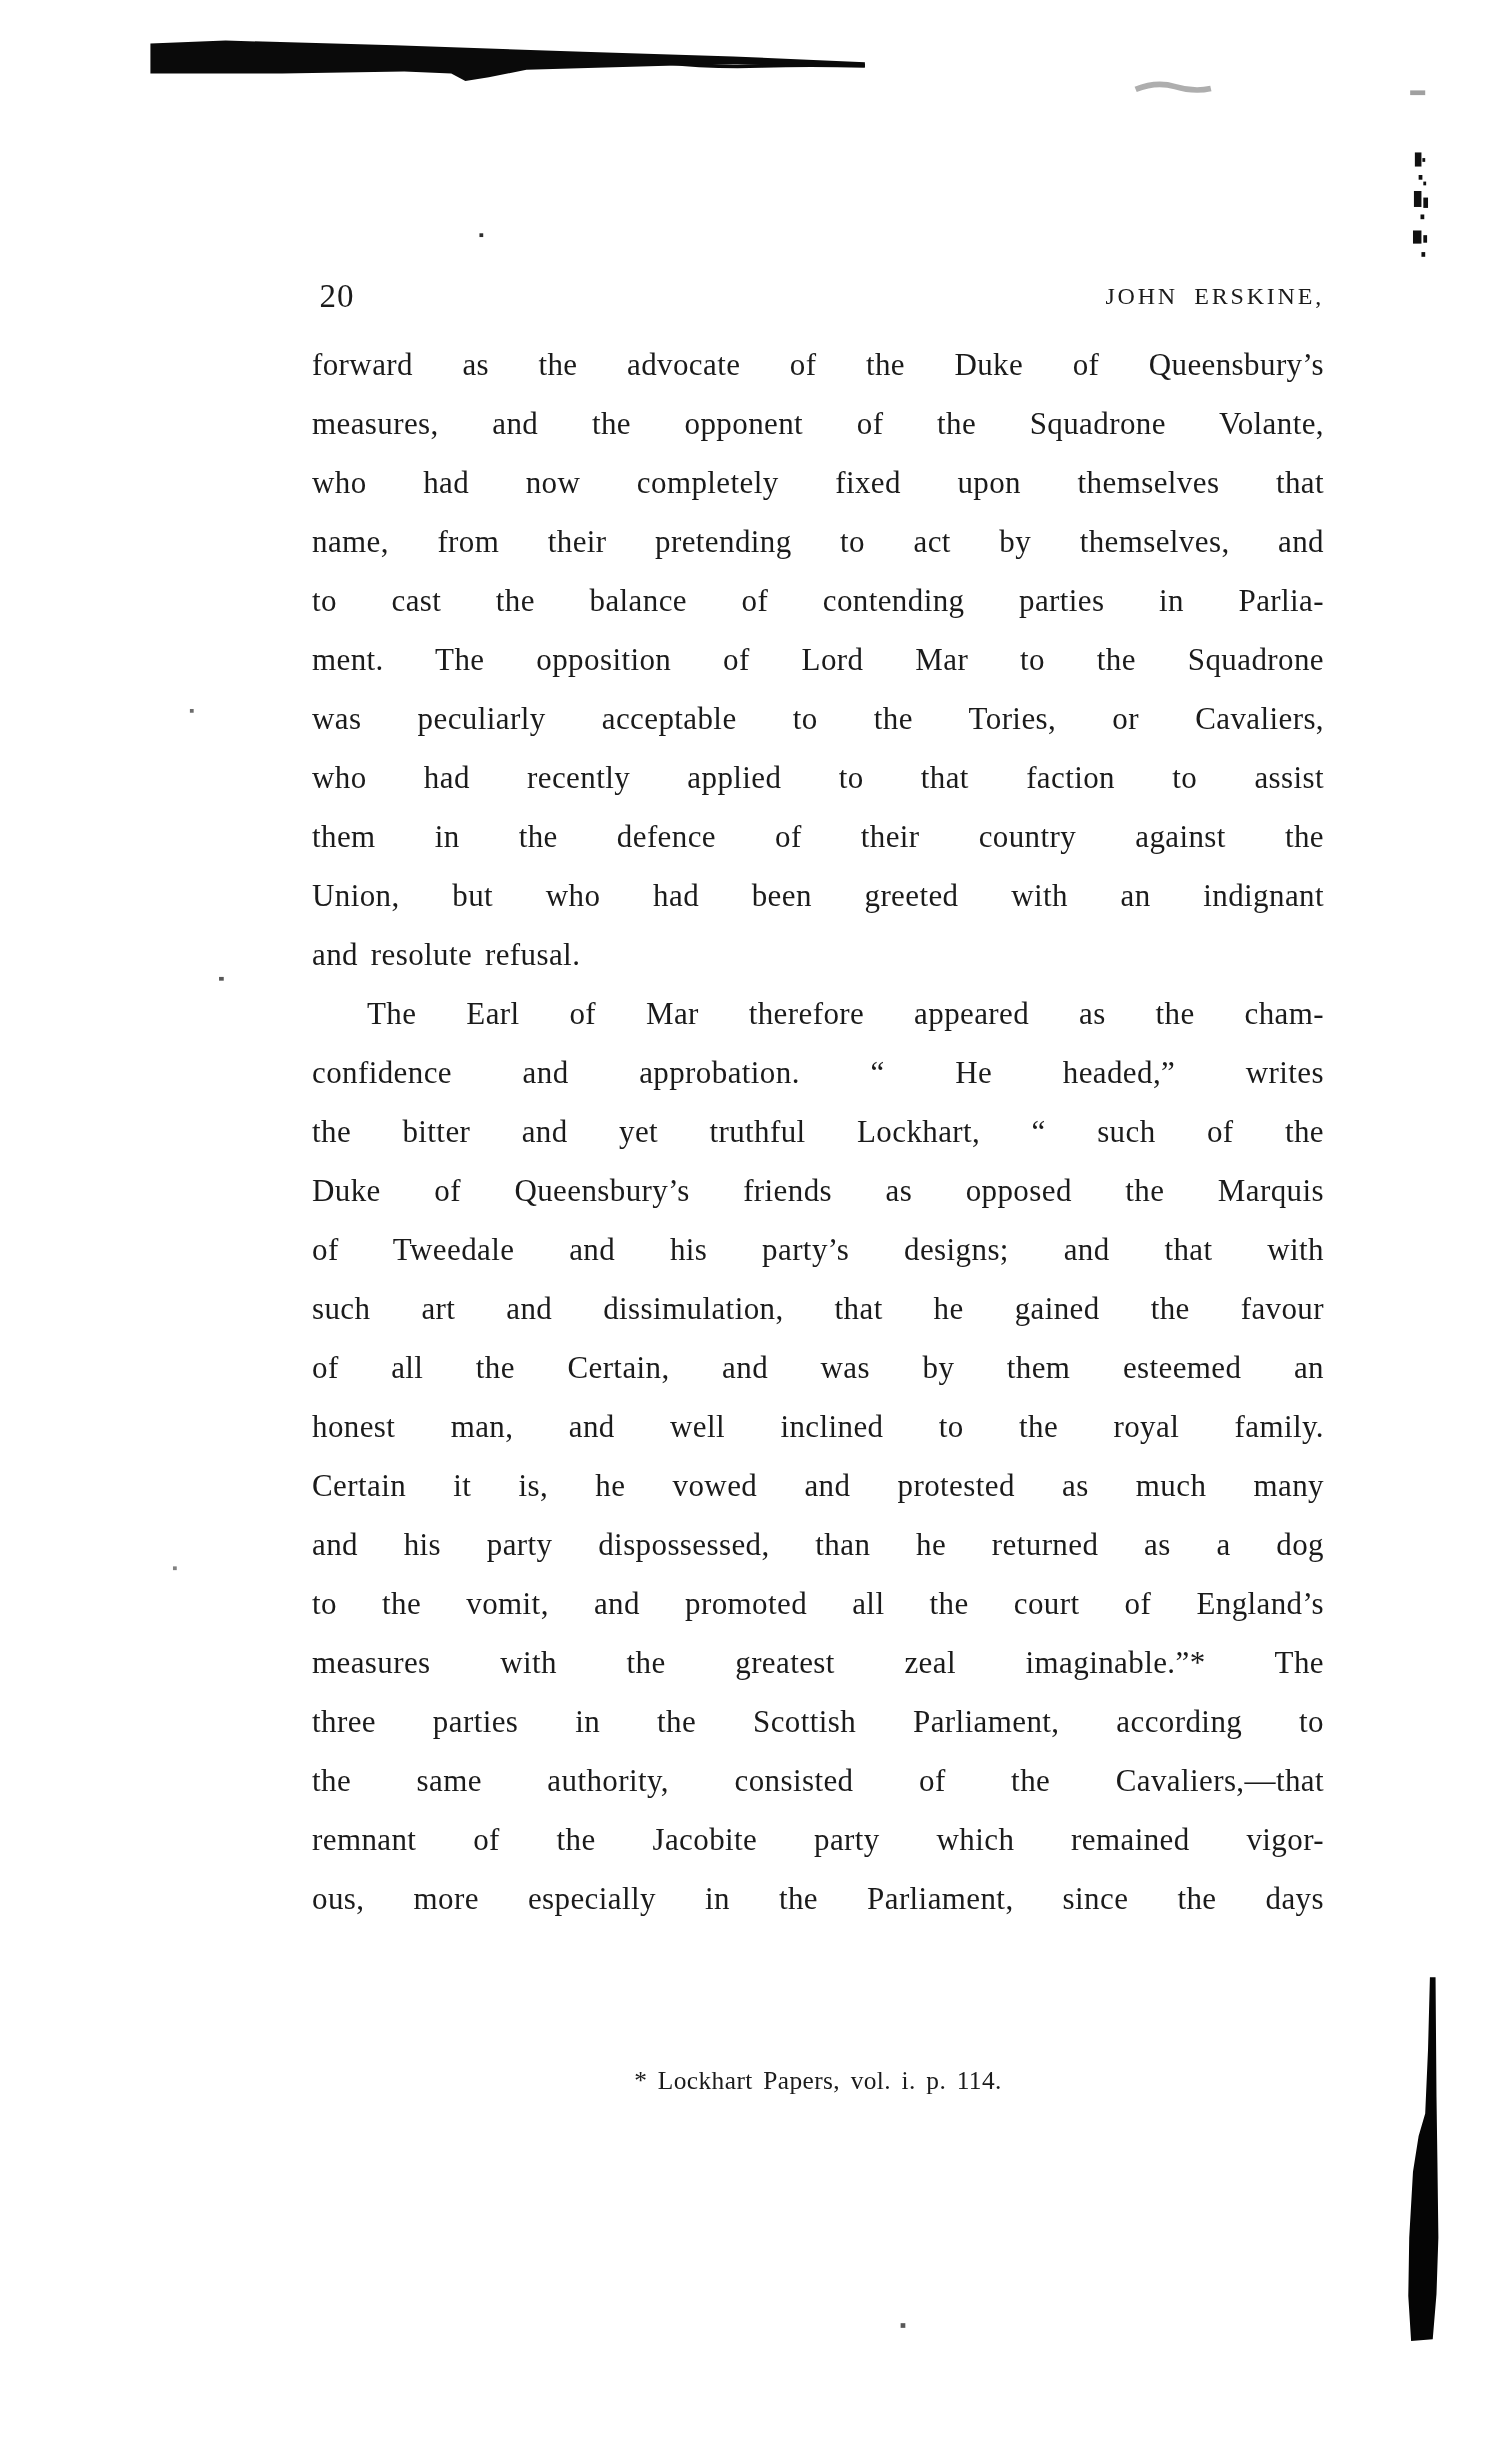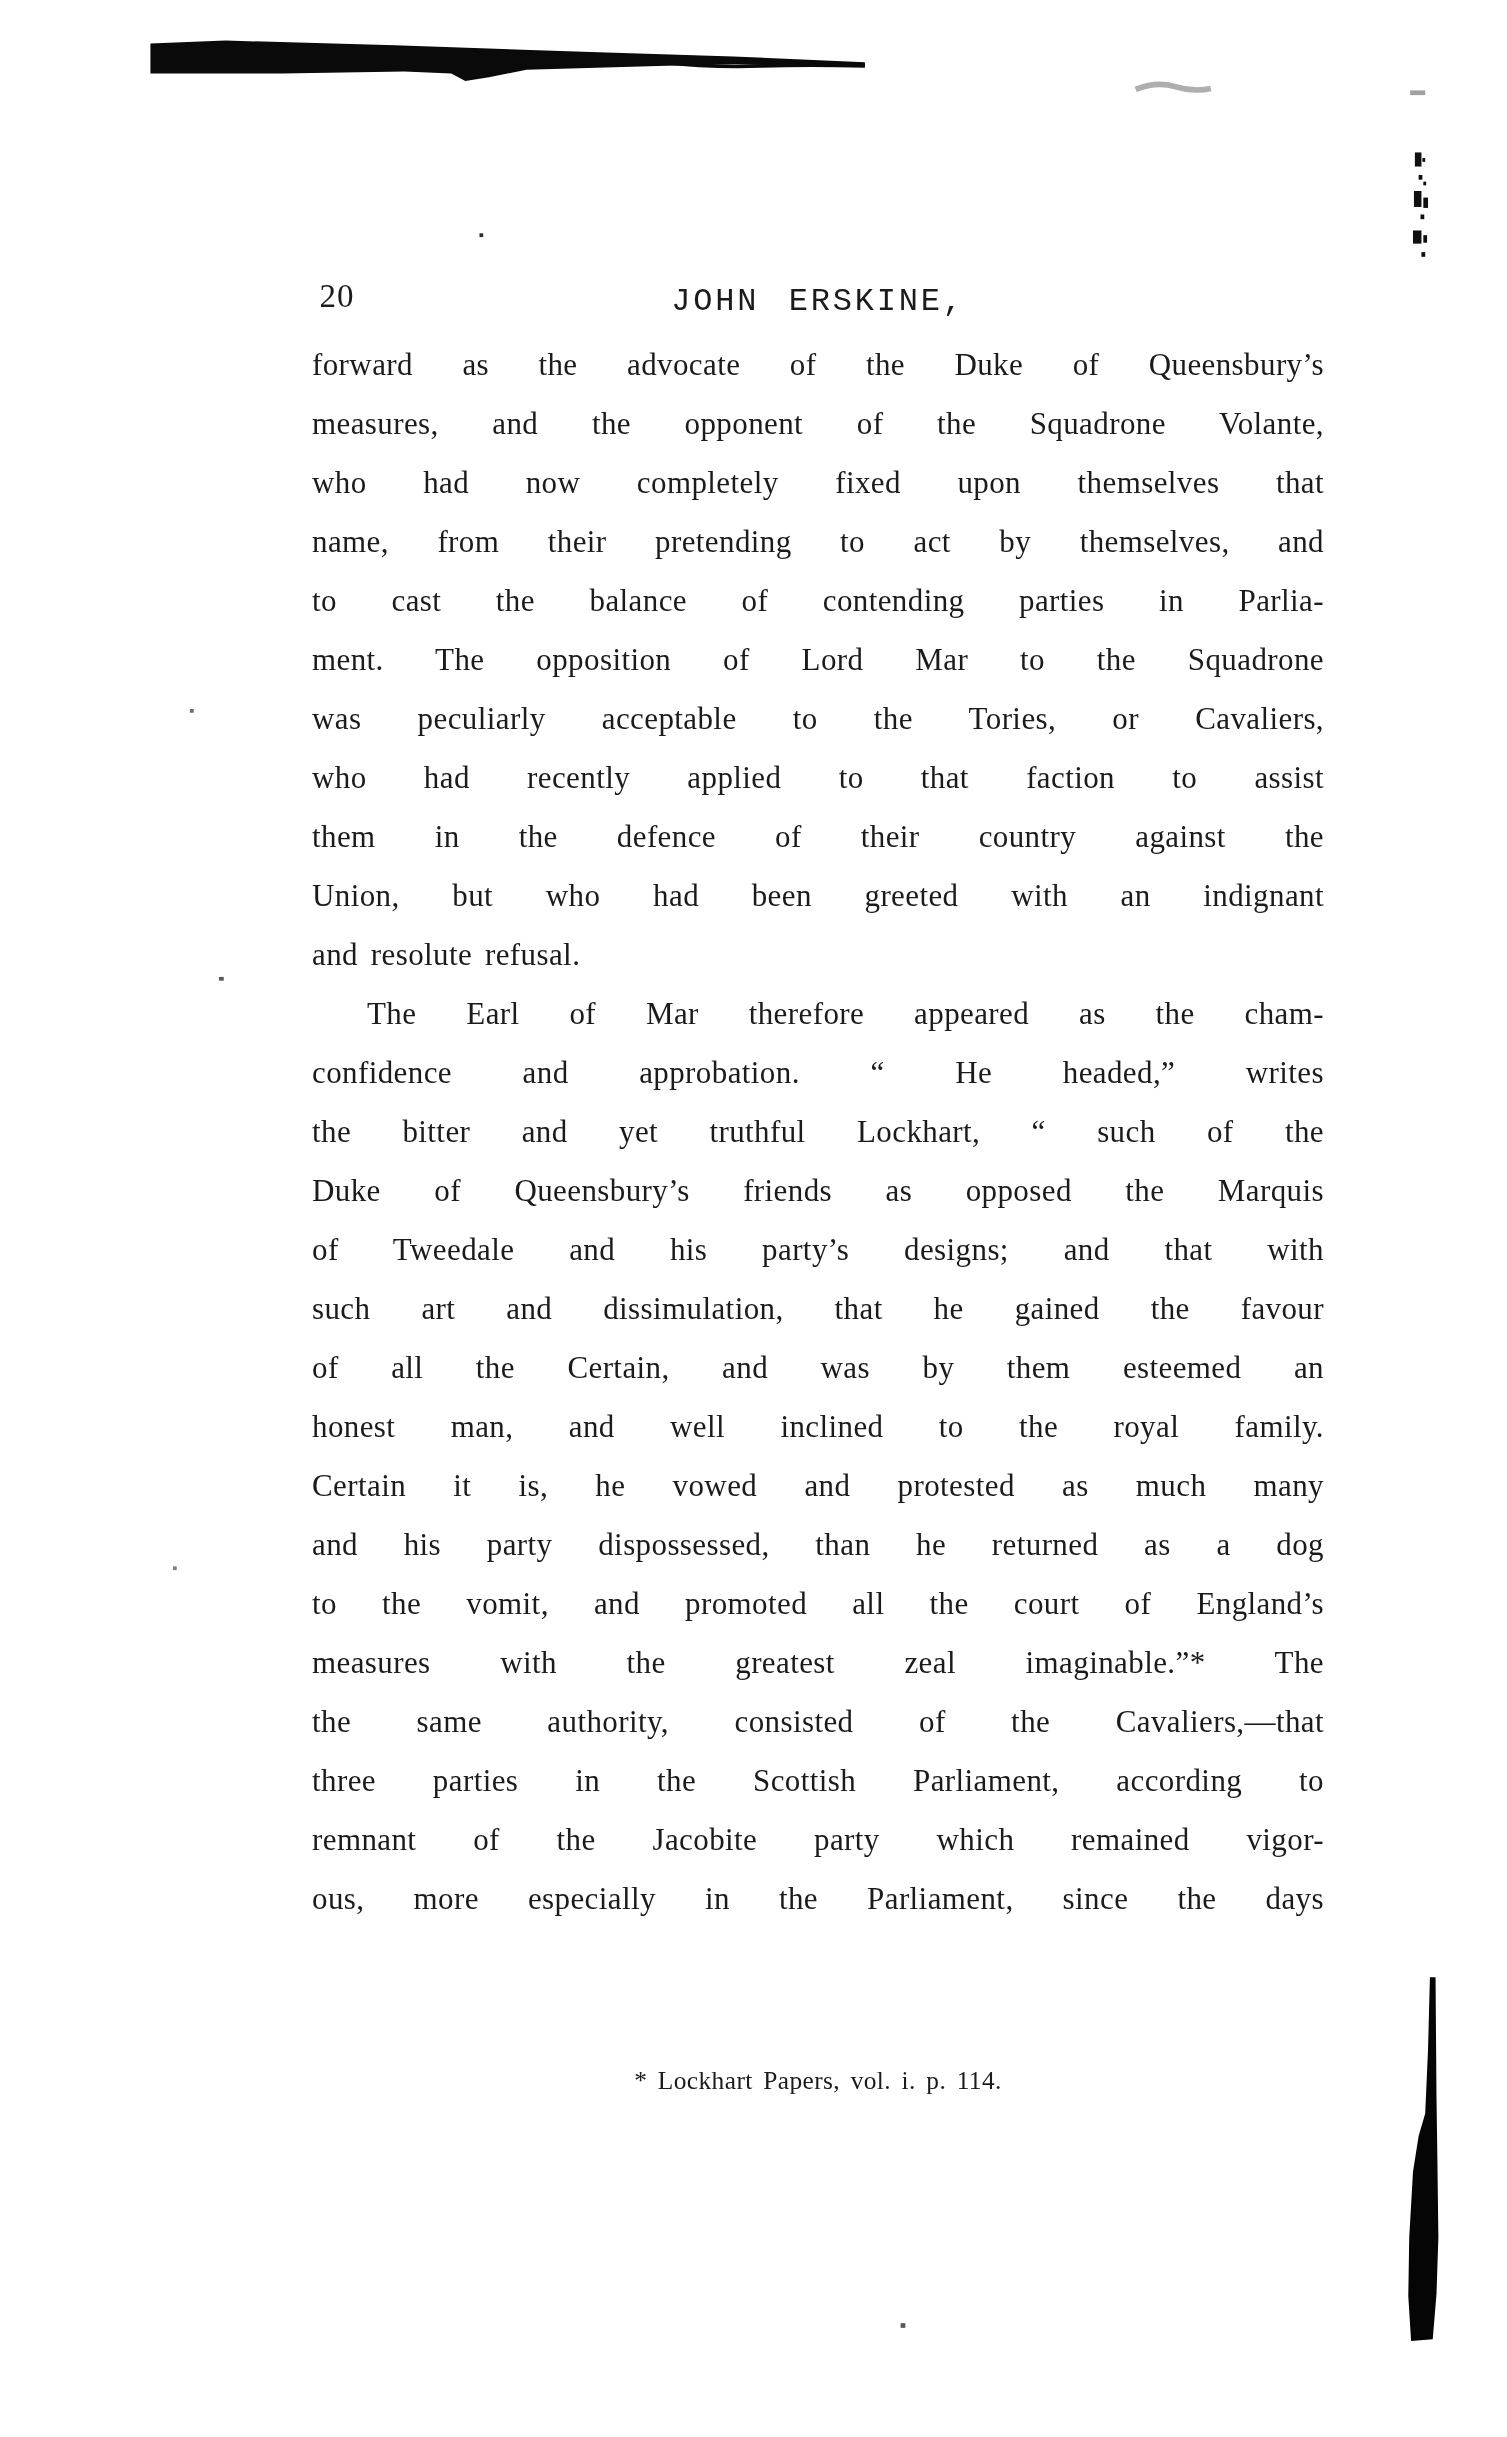--- a/index.html
+++ b/index.html
@@ -6,22 +6,22 @@
   body{
     width:1507px;height:2438px;position:relative;overflow:hidden;
     background:#ffffff;color:#1b1b1b;
     font-family:"Liberation Serif","DejaVu Serif",serif;
   }
   .page{position:absolute;inset:0;}
   
   .header{position:absolute;left:312px;top:278px;width:1012px;height:45px;}
   .page-number{position:absolute;left:7.5px;top:0;font-size:33px;letter-spacing:0.9px;}
   .running-title{
-    position:absolute;left:0;right:0;top:4.7px;text-align:center;
-    font-size:32px;letter-spacing:2.8px;word-spacing:7.5px;font-family:Liberation Mono, monospace;
+    position:absolute;left:0;right:0;top:4.7px;text-align:right;
+    font-size:24px;letter-spacing:2.8px;word-spacing:7.5px;
   }
   
   .body-text{
     position:absolute;left:312px;top:335px;width:1012px;
     font-size:31px;line-height:59px;letter-spacing:0.4px;word-spacing:4.7px;
   }
   .line{text-align:justify;text-align-last:justify;white-space:normal;}
   .line.par-end{text-align-last:left;}
   .line.indent{text-indent:55px;}
   
@@ -58,22 +58,22 @@
       <div class="line">the bitter and yet truthful Lockhart, “ such of the</div>
       <div class="line">Duke of Queensbury’s friends as opposed the Marquis</div>
       <div class="line">of Tweedale and his party’s designs; and that with</div>
       <div class="line">such art and dissimulation, that he gained the favour</div>
       <div class="line">of all the Certain, and was by them esteemed an</div>
       <div class="line">honest man, and well inclined to the royal family.</div>
       <div class="line">Certain it is, he vowed and protested as much many</div>
       <div class="line">and his party dispossessed, than he returned as a dog</div>
       <div class="line">to the vomit, and promoted all the court of England’s</div>
       <div class="line">measures with the greatest zeal imaginable.”*  The</div>
+      <div class="line">three parties in the Scottish Parliament, according to</div>
       <div class="line">the same authority, consisted of the Cavaliers,—that</div>
-      <div class="line">three parties in the Scottish Parliament, according to</div>
       <div class="line">remnant of the Jacobite party which remained vigor-</div>
       <div class="line">ous, more especially in the Parliament, since the days</div>
     </div>
 
   <div class="footnote">* Lockhart Papers, vol. i. p. 114.</div>
 
   <svg class="artifacts" width="1507" height="2438" viewBox="0 0 1603 2593">
 
     <path fill="#0a0a0a" d="M160,46 L240,43 L420,48 L620,55 L780,60 L920,66 L920,71 L780,68
          L700,70 L560,74 L520,82 L495,86 L480,78 L430,76 L300,78 L160,78 Z"></path>

